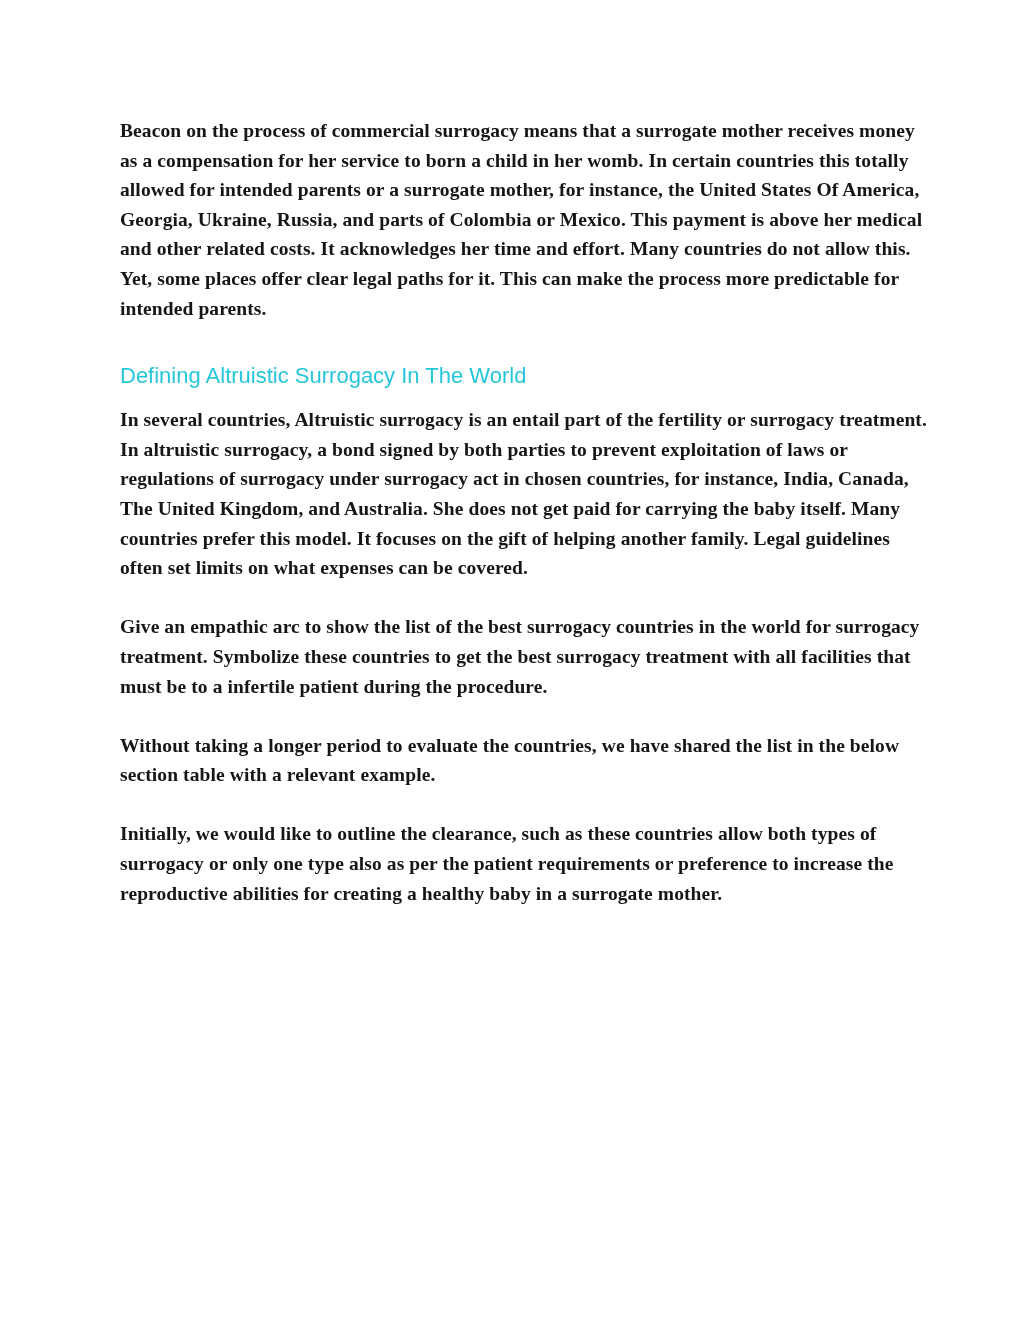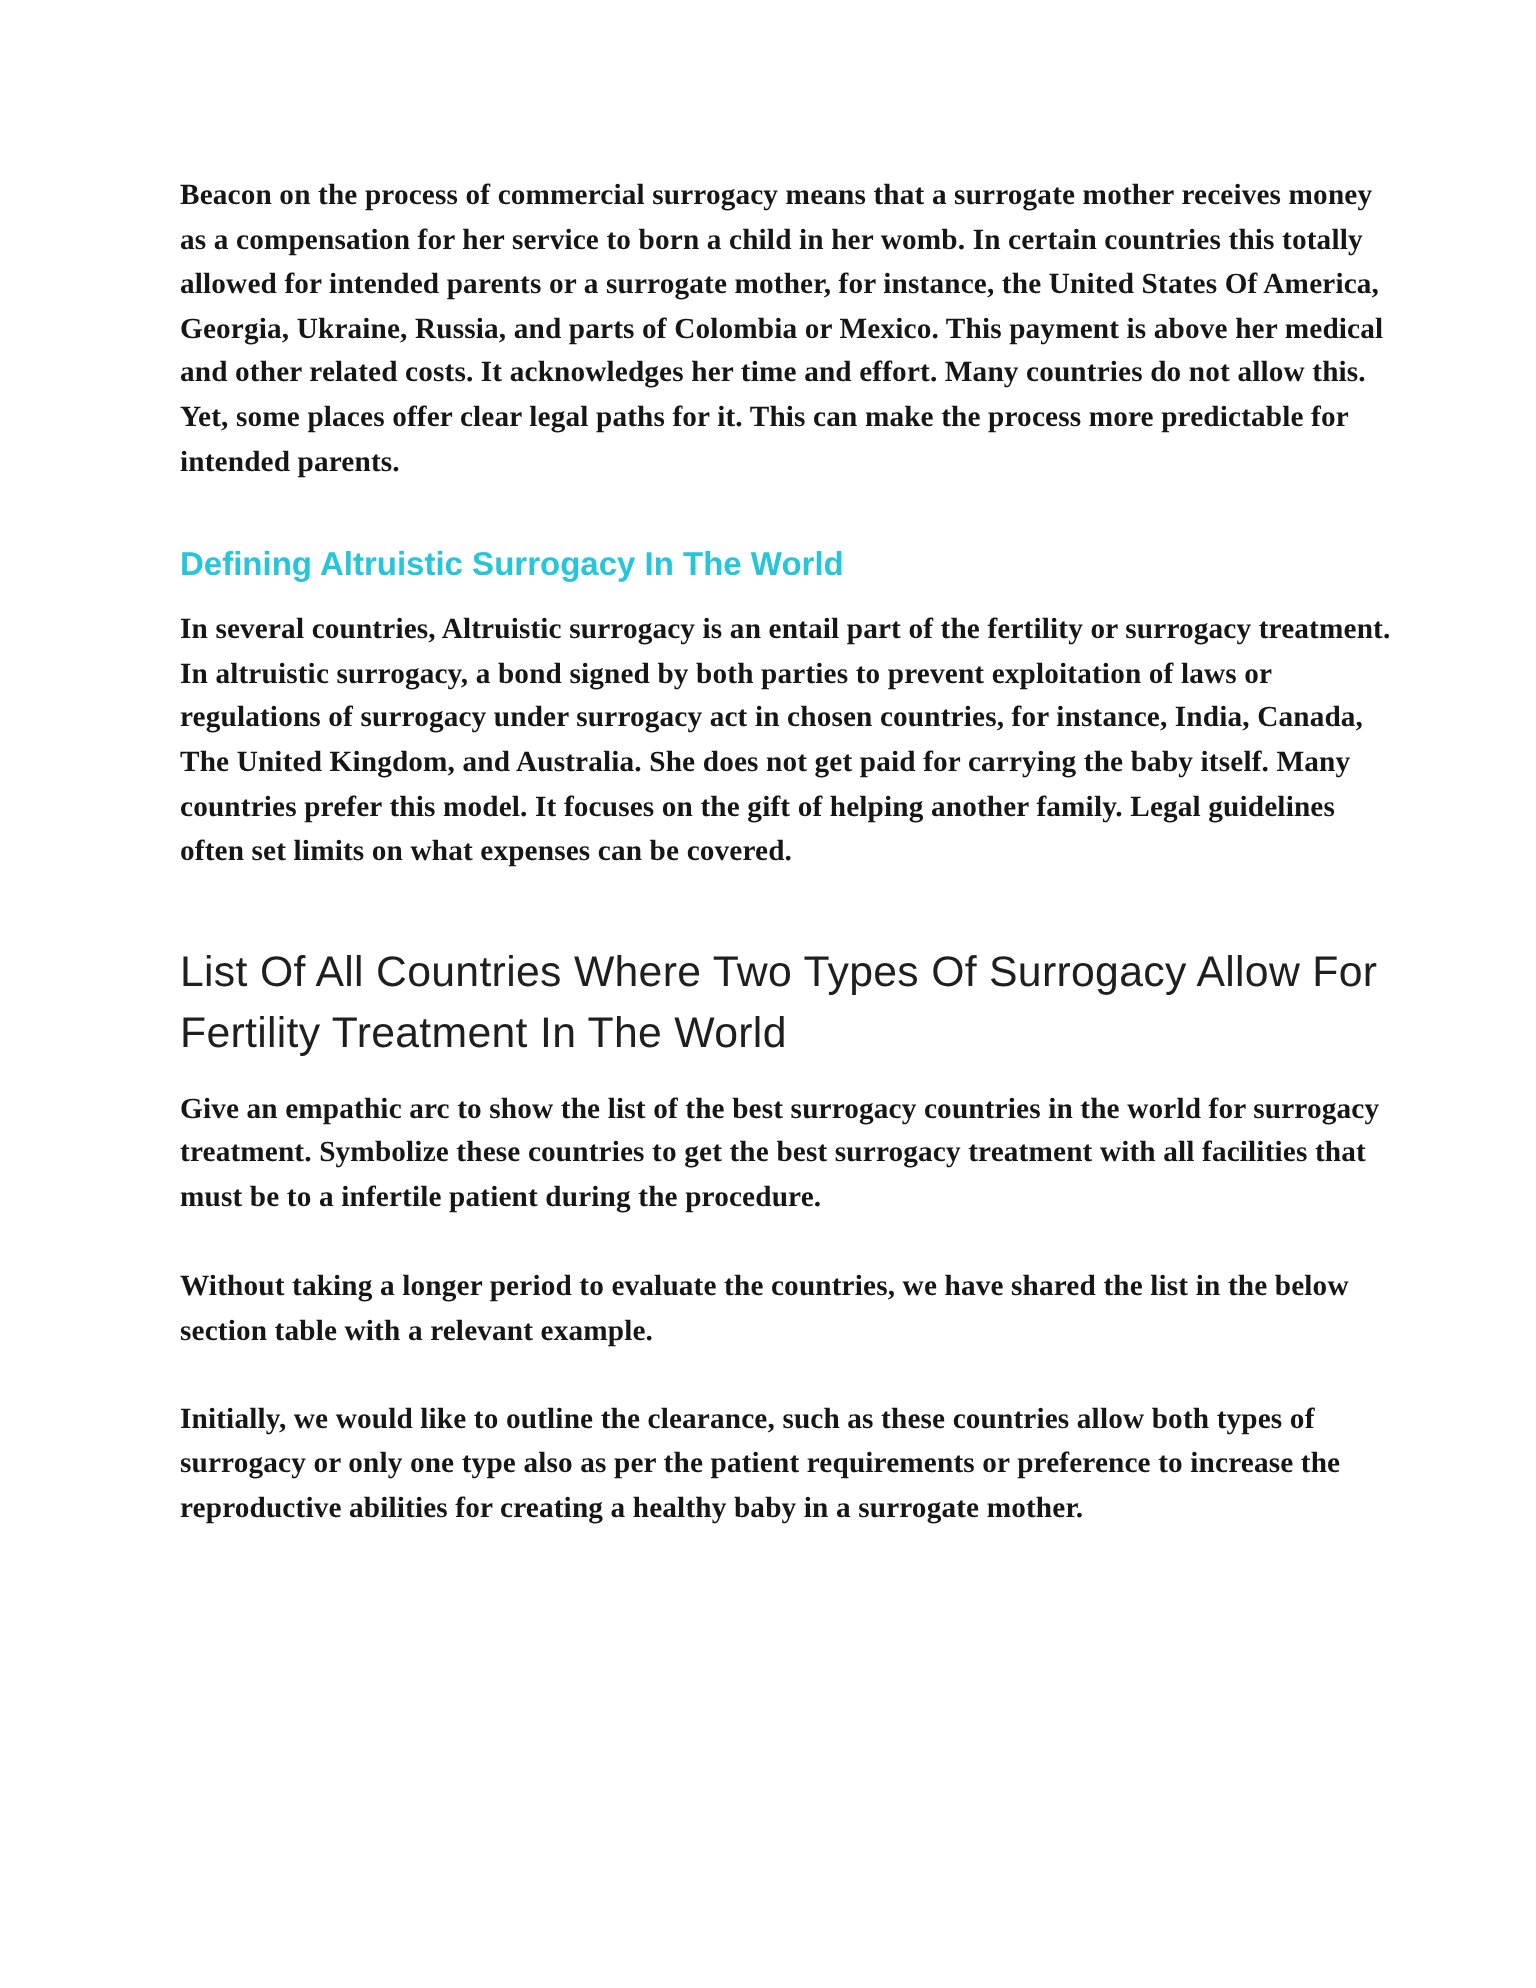--- a/index.html
+++ b/index.html
@@ -20,21 +20,21 @@
     font-family: "Liberation Serif", "DejaVu Serif", serif;
     font-weight: 700;
     font-size: 19.5px;
     line-height: 29.6px;
     color: var(--body_text, #161616);
     margin: 0 0 29.6px 0;
     letter-spacing: 0.1px;
   }
   .accent-heading {
     font-family: "Liberation Sans", "DejaVu Sans", sans-serif;
-    font-weight: 700;
+    font-weight: 400;
     font-size: 22px;
     line-height: 28px;
     color: var(--accent_heading, #26c6da);
     margin: 39px 0 15px 0;
   }
   .main-heading {
     font-family: "Liberation Sans", "DejaVu Sans", sans-serif;
     font-weight: 400;
     font-size: 28.5px;
     line-height: 41.5px;
@@ -47,21 +47,20 @@
 <body>
 
 <div class="page">
 
   <p class="body">Beacon on the process of commercial surrogacy means that a surrogate mother receives money as a compensation for her service to born a child in her womb. In certain countries this totally allowed for intended parents or a surrogate mother, for instance, the United States Of America, Georgia, Ukraine, Russia, and parts of Colombia or Mexico. This payment is above her medical and other related costs. It acknowledges her time and effort. Many countries do not allow this. Yet, some places offer clear legal paths for it. This can make the process more predictable for intended parents.</p>
 
   <h2 class="accent-heading">Defining Altruistic Surrogacy In The World</h2>
 
   <p class="body">In several countries, Altruistic surrogacy is an entail part of the fertility or surrogacy treatment. In altruistic surrogacy, a bond signed by both parties to prevent exploitation of laws or regulations of surrogacy under surrogacy act in chosen countries, for instance, India, Canada, The United Kingdom, and Australia. She does not get paid for carrying the baby itself. Many countries prefer this model. It focuses on the gift of helping another family. Legal guidelines often set limits on what expenses can be covered.</p>
 
-  <h1 class="main-heading">List Of All Countries Where Two Types Of Surrogacy Allow For Fertility Treatment In The World</h1>
 
   <p class="body">Give an empathic arc to show the list of the best surrogacy countries in the world for surrogacy treatment. Symbolize these countries to get the best surrogacy treatment with all facilities that must be to a infertile patient during the procedure.</p>
 
   <p class="body">Without taking a longer period to evaluate the countries, we have shared the list in the below section table with a relevant example.</p>
 
   <p class="body">Initially, we would like to outline the clearance, such as these countries allow both types of surrogacy or only one type also as per the patient requirements or preference to increase the reproductive abilities for creating a healthy baby in a surrogate mother.</p>
 
 </div>
 
 </body></html>

